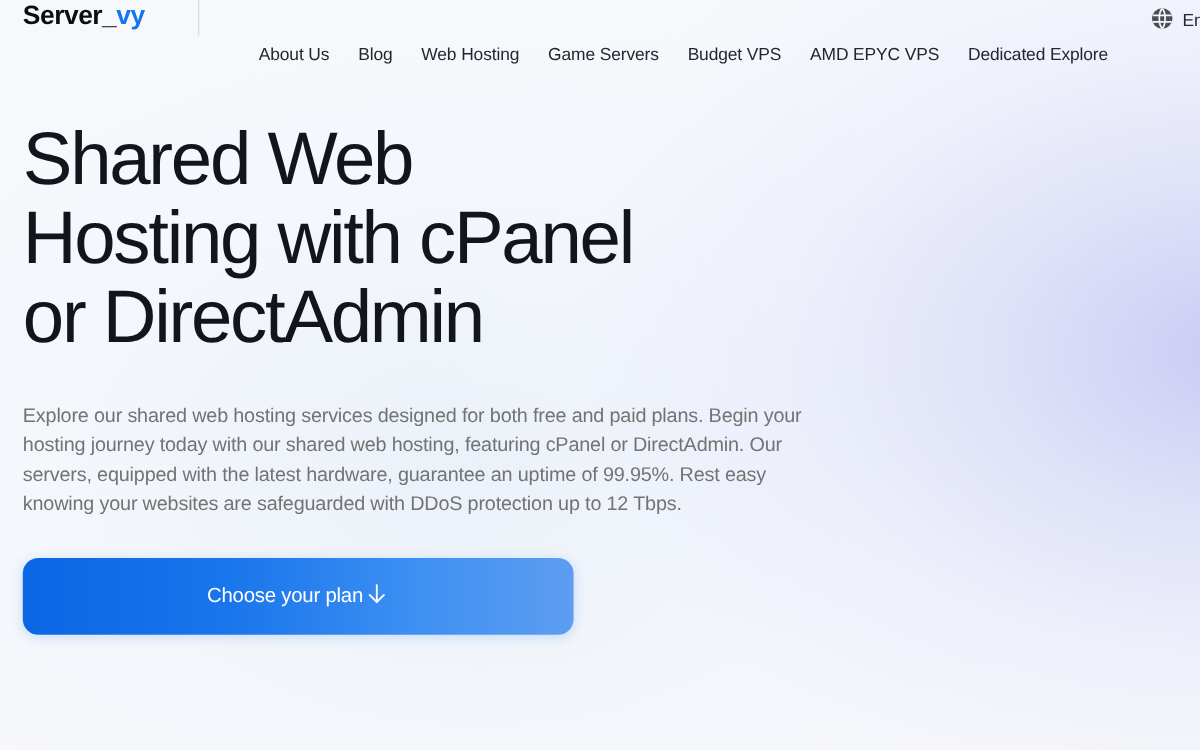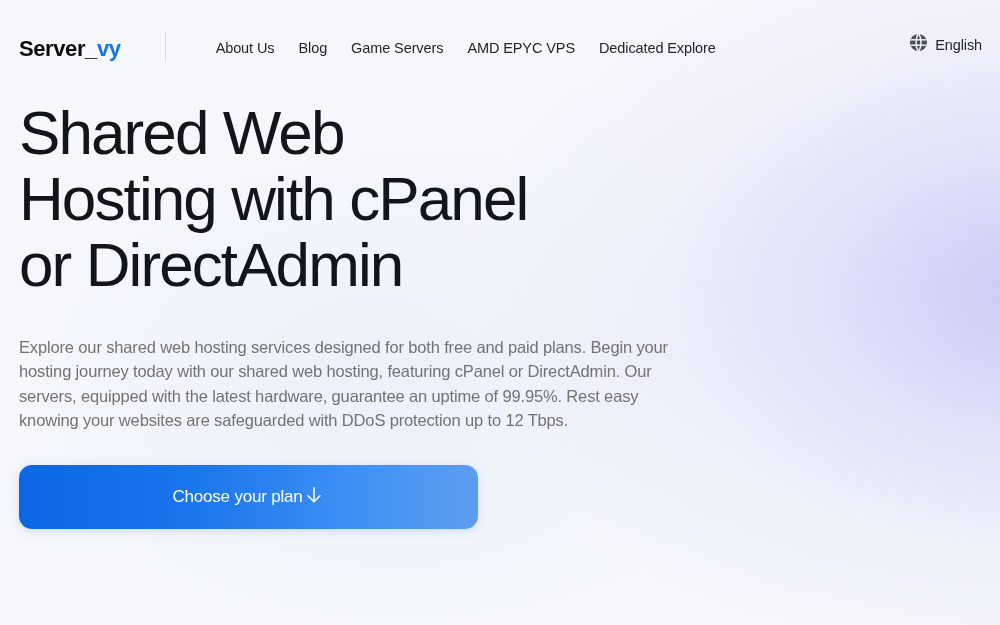--- a/index.html
+++ b/index.html
@@ -41,21 +41,21 @@
     position: relative;
     z-index: 1;
     width: 1000px;
     height: 625px;
   }
 
   
   .site-header {
     height: 62px;
     display: flex;
-    align-items: flex-end;
+    align-items: flex-start;
     padding: 0 14px 0 19px;
     gap: 16px;
   }
 
   .logo {
     font-size: 22px;
     font-weight: bold;
     letter-spacing: -0.4px;
     color: #0b0d12;
     white-space: nowrap;
@@ -161,21 +161,23 @@
 
     <div class="logo">
       <span>Server_</span><span class="accent">vy</span>
     </div>
 
     <div class="nav-divider"></div>
 
     <nav class="main-nav">
       <a class="nav-item">About Us</a>
       <a class="nav-item">Blog</a>
+      <a class="nav-item">Web Hosting</a>
       <a class="nav-item">Game Servers</a>
+      <a class="nav-item">Budget VPS</a>
       <a class="nav-item">AMD EPYC VPS</a>
       <a class="nav-item">Dedicated Explore</a>
     </nav>
 
     <div class="lang-switcher">
       <span class="globe-icon">
         <svg width="19" height="19" viewBox="0 0 20 20" aria-hidden="true">
           <circle cx="10" cy="10" r="9" fill="#4a4f58"></circle>
           <path d="M10 1.2 C6.6 4.2 6.6 15.8 10 18.8" stroke="#f7f8fc" stroke-width="1.5" fill="none"></path>
           <path d="M10 1.2 C13.4 4.2 13.4 15.8 10 18.8" stroke="#f7f8fc" stroke-width="1.5" fill="none"></path>

